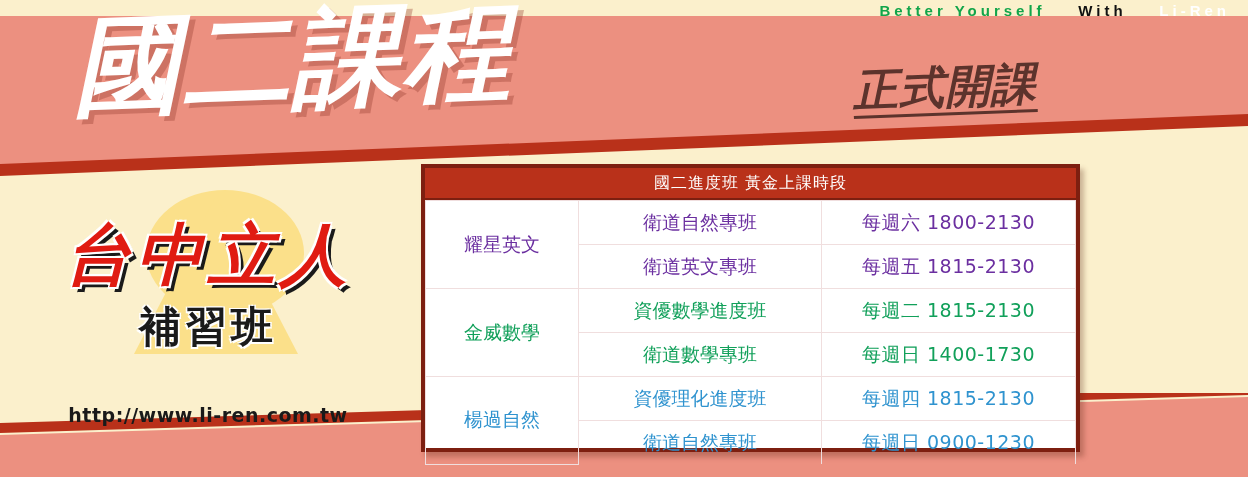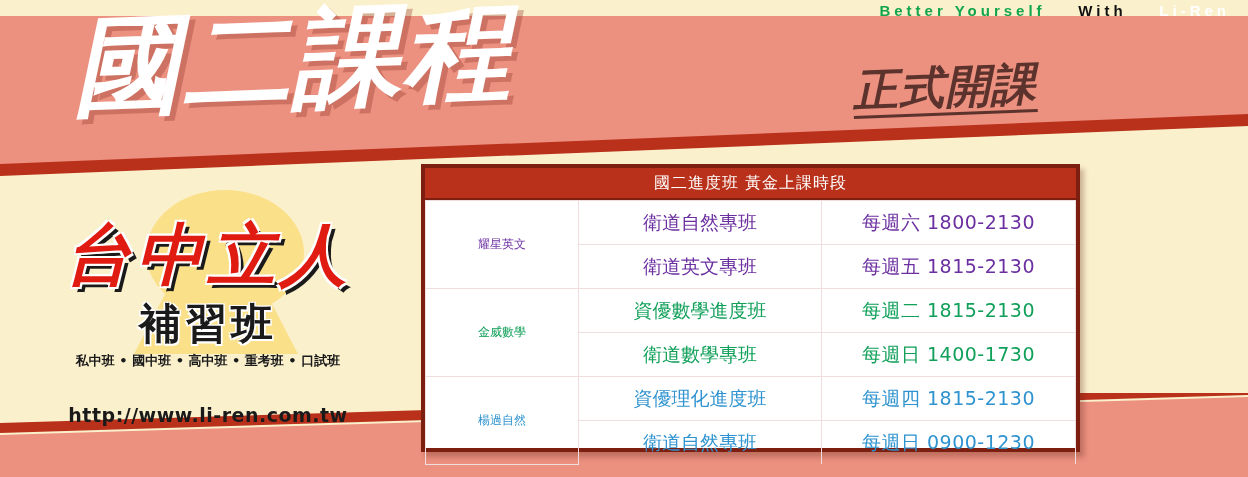--- a/index.html
+++ b/index.html
@@ -89,21 +89,21 @@
     font-family:"DejaVu Sans","Liberation Sans",sans-serif;
     font-size:67px;font-weight:bold;font-style:italic;
     color:#e01b12;letter-spacing:5px;line-height:1;
     white-space:nowrap;
     text-shadow:
       -2px -2px 0 #fff, 2px -2px 0 #fff, -2px 2px 0 #fff, 2px 2px 0 #fff,
       5px 5px 0 #1a1a1a;
   }
   .logo-sub{
     position:absolute;left:0;top:110px;width:380px;text-align:center;
-    font-family:Liberation Mono, monospace;
+    font-family:Liberation Sans, sans-serif;
     font-size:42px;font-weight:bold;color:#1a1a1a;letter-spacing:4px;
     line-height:1;white-space:nowrap;
     text-shadow:-1.5px -1.5px 0 #fff,1.5px -1.5px 0 #fff,-1.5px 1.5px 0 #fff,1.5px 1.5px 0 #fff;
   }
   .logo-classes{
     position:absolute;left:0;top:156px;width:380px;text-align:center;
     font-family:"DejaVu Sans","Liberation Sans",sans-serif;
     font-size:13px;font-weight:bold;color:#1a1a1a;letter-spacing:0px;
     white-space:nowrap;
   }
@@ -139,21 +139,21 @@
   table.sched{
     width:100%;border-collapse:collapse;table-layout:fixed;
     font-family:"DejaVu Sans","Liberation Sans",sans-serif;
   }
   table.sched td{
     text-align:center;vertical-align:middle;
     border:1px solid #f0dede;
     height:41px;
     white-space:nowrap;
   }
-  td.subject{width:150px;font-size:12px;border-left:none;}
+  td.subject{width:150px;font-size:19px;border-left:none;}
   td.course {width:240px;font-size:19px;}
   td.time   {font-size:19px;letter-spacing:0.5px;}
   tr.r-last td{border-bottom:none;}
   td.edge-r{border-right:none;}
 
   .c-purple{color:#6b2fa0;}
   .c-green {color:#11a05a;}
   .c-blue  {color:#2f93cf;}
 </style>
 </head>
@@ -176,21 +176,20 @@
   </div>
 
   <div class="headline">國二課程</div>
   <div class="subhead">正式開課</div>
 
   <div class="logo-wrap">
     <div class="sunburst-glow"></div>
     <div class="sunburst"></div>
     <div class="logo-main">台中立人</div>
     <div class="logo-sub">補習班</div>
-    <div class="logo-classes">私中班 • 國中班 • 高中班 • 重考班 • 口試班</div>
     <div class="logo-url">http://www.li-ren.com.tw</div>
   </div>
 
   <div class="table-card">
     <div class="tbl-header">國二進度班  黃金上課時段</div>
     <table class="sched">
       <tbody>
           <tr>
             <td class="subject c-purple" rowspan="2">耀星英文</td>
             <td class="course c-purple">衛道自然專班</td>

